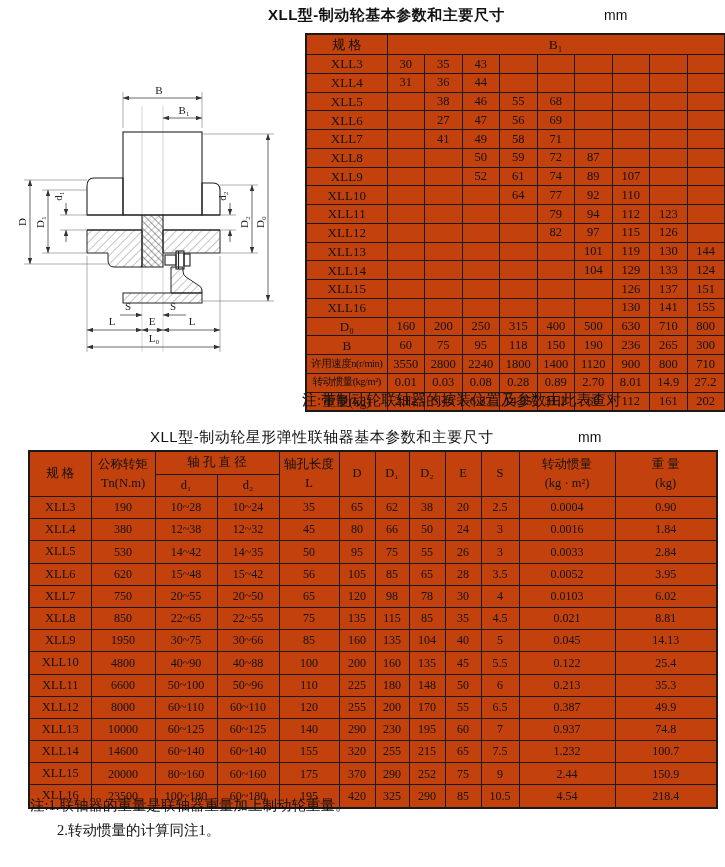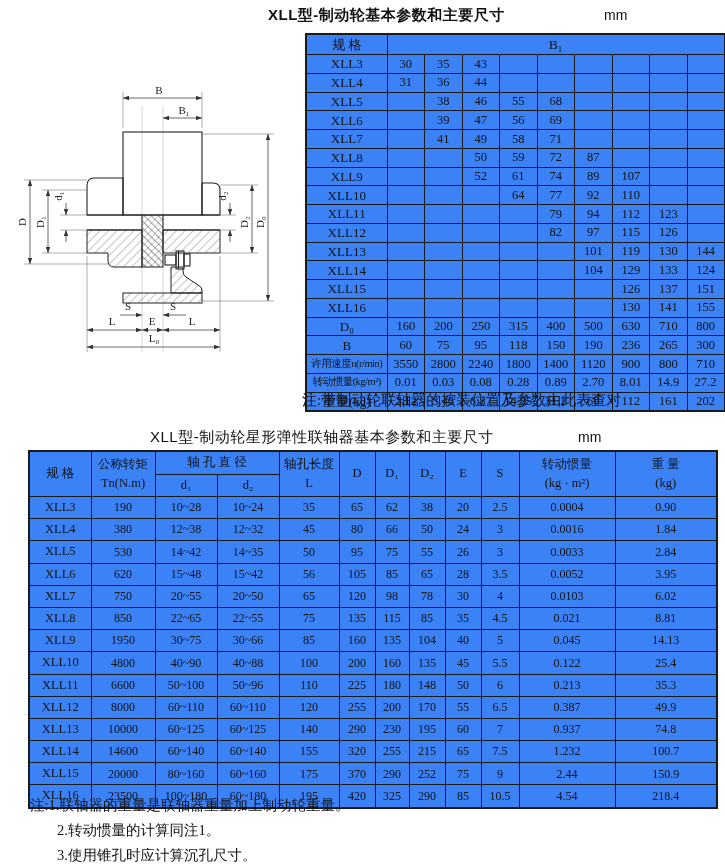--- a/index.html
+++ b/index.html
@@ -1,21 +1,21 @@
 <!DOCTYPE html>
 <html><head>
 <meta charset="utf-8">
 <style>
   html,body{margin:0;padding:0;background:#ffffff;}
   body{width:725px;height:867px;position:relative;font-family:"Liberation Serif","DejaVu Serif",serif;color:#111;}
   .abs{position:absolute;}
   .title{font-family:"Liberation Sans","DejaVu Sans",sans-serif;font-size:15px;font-weight:500;letter-spacing:0.5px;white-space:nowrap;}
   .unit{font-family:"Liberation Sans","DejaVu Sans",sans-serif;font-size:14px;}
   
-  table{border-collapse:collapse;table-layout:fixed;background:#3b82f6;}
+  table{border-collapse:collapse;table-layout:fixed;background:#c2410c;}
   td{border:1px solid #1a1a1a;text-align:center;vertical-align:middle;padding:0;overflow:hidden;white-space:nowrap;}
   #table1{width:419px;border:2px solid #1a1a1a;}
   #table1 td{font-size:12.5px;height:17.75px;line-height:1;}
   #table1 td.hd{height:19px;font-size:13.5px;}
   #table1 td.lbl{font-size:13px;}
   #table1 td.lbl.sm{font-size:10.5px;letter-spacing:-0.5px;}
   #table2{width:688px;border:2px solid #1a1a1a;}
   #table2 td{font-size:12px;height:21.2px;line-height:1.05;}
   #table2 thead td{font-size:12.5px;height:21.5px;}
   #table2 thead td div{line-height:1.5;}
@@ -189,21 +189,21 @@
         <td>55</td>
         <td>68</td>
         <td></td>
         <td></td>
         <td></td>
         <td></td>
       </tr>
       <tr>
         <td class="lbl">XLL6</td>
         <td></td>
-        <td>39</td>
+        <td>27</td>
         <td>47</td>
         <td>56</td>
         <td>69</td>
         <td></td>
         <td></td>
         <td></td>
         <td></td>
       </tr>
       <tr>
         <td class="lbl">XLL7</td>
@@ -635,14 +635,13 @@
         <td>10.5</td>
         <td>4.54</td>
         <td>218.4</td>
       </tr>
     </tbody>
 </table>
 
 <div class="abs notes" style="left:30px;top:793px;">
   <div>注:1.联轴器的重量是联轴器重量加上制动轮重量。</div>
   <div class="ind">2.转动惯量的计算同注1。</div>
-  <div class="ind">3.使用锥孔时应计算沉孔尺寸。</div>
 </div>
 
 </body></html>

